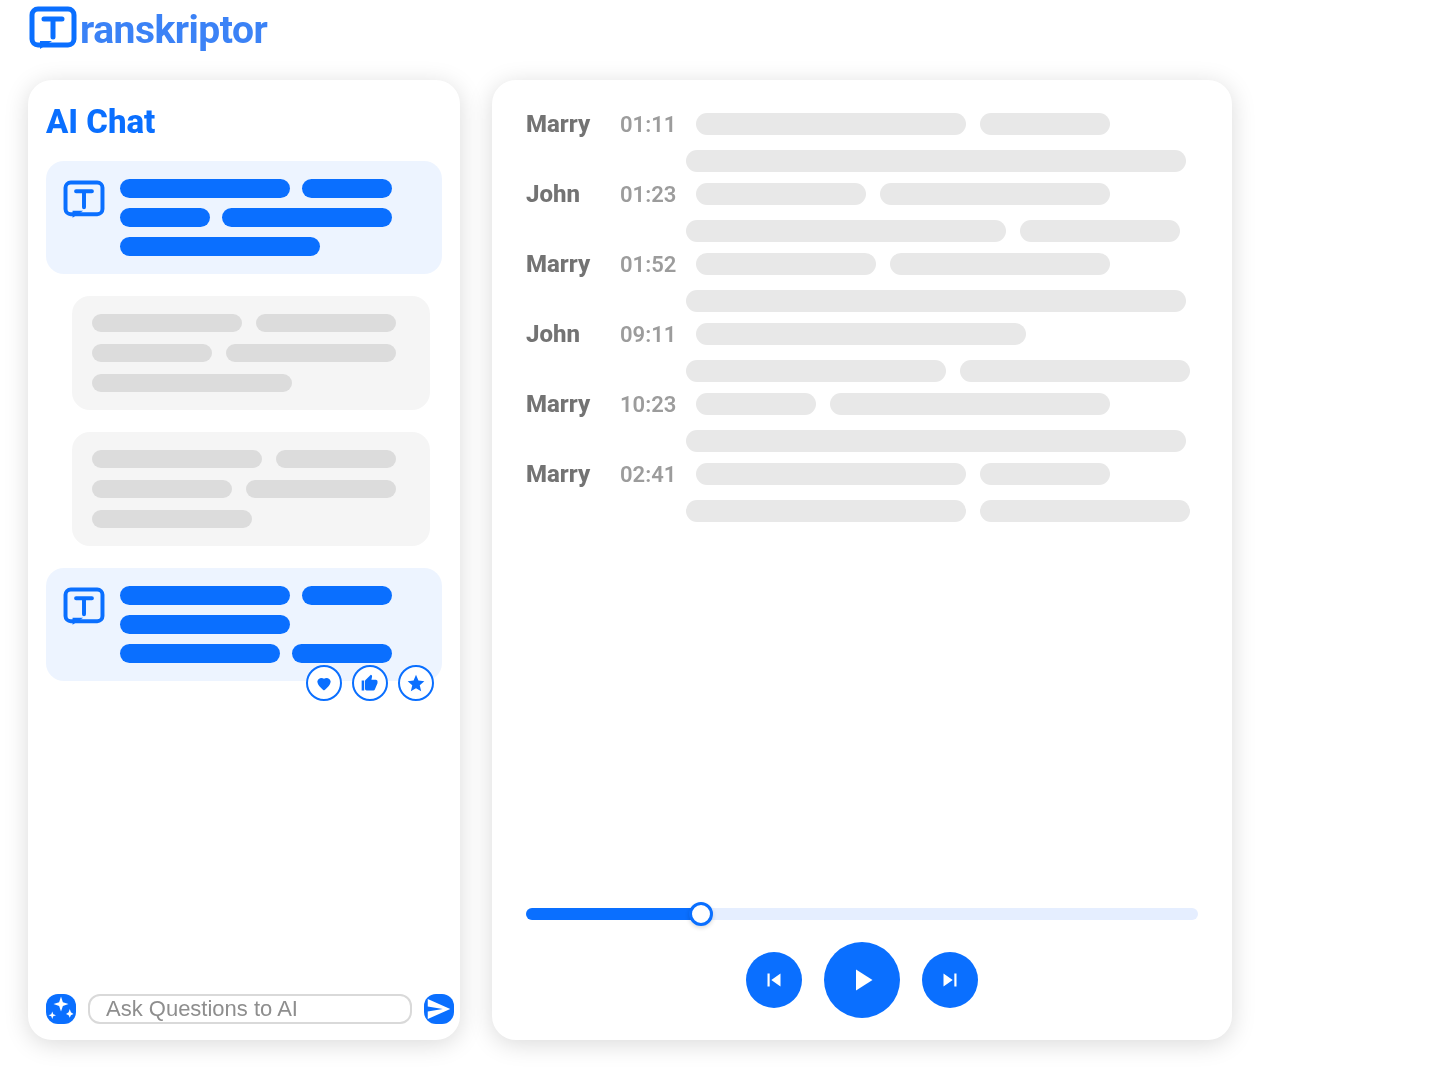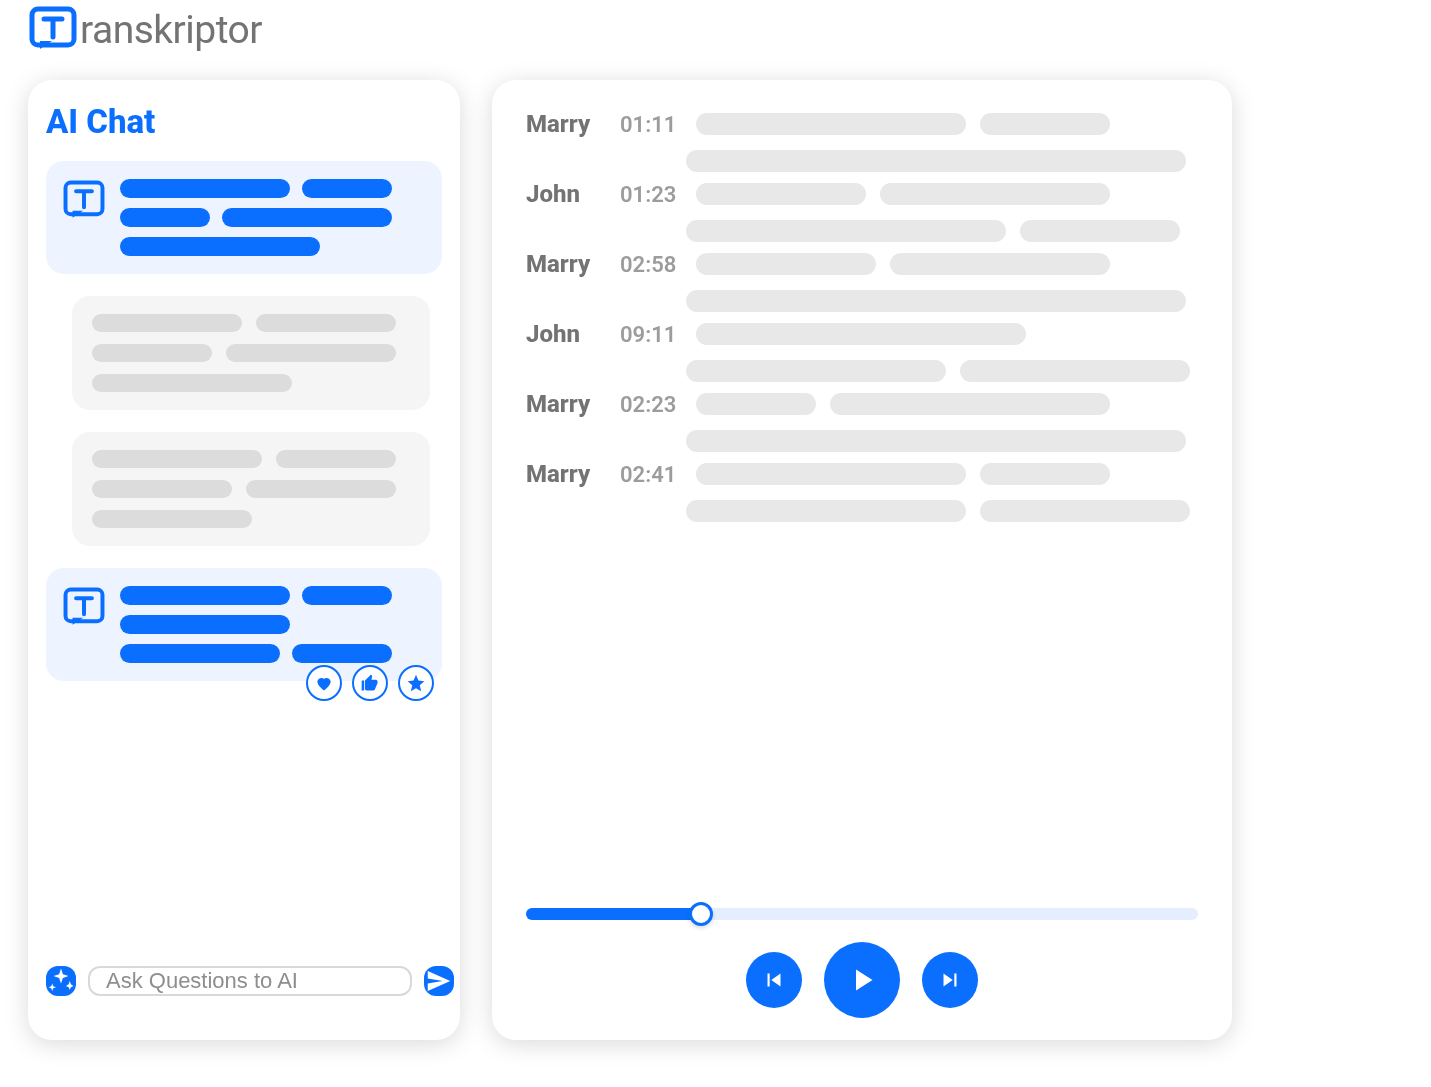--- a/index.html
+++ b/index.html
@@ -19,22 +19,22 @@
     display: flex;
     align-items: center;
   }
   .logo-mark {
     width: 50px;
     height: 50px;
     margin-right: 2px;
   }
   .logo-text {
     font-size: 39px;
-    font-weight: 400;
-    color: #737373;
+    font-weight: 700;
+    color: #3b82f6;
     letter-spacing: -0.5px;
   }
 
   
   .panel {
     position: absolute;
     background: #fff;
     border-radius: 24px;
     box-shadow: 0 4px 24px rgba(0,0,0,0.15);
   }
@@ -128,21 +128,21 @@
   .react-btn svg { width: 20px; height: 20px; }
 
   
   .input-row {
     position: absolute;
     left: 18px;
     right: 18px;
     bottom: 16px;
     display: flex;
     gap: 12px;
-    align-items: flex-start;
+    align-items: flex-end;
     height: 58px;
   }
   .sparkle-btn {
     width: 58px;
     background: #0A6FFF;
     border-radius: 12px;
     display: flex;
     align-items: center;
     justify-content: center;
   }
@@ -385,21 +385,21 @@
     </div>
     <div class="entry-line2">
       <div class="bar-lg" style="width:320px"></div>
       <div class="bar-lg" style="width:160px"></div>
     </div>
   </div>
 
   <div class="entry">
     <div class="entry-head">
       <span class="speaker">Marry</span>
-      <span class="ts">02:58</span>
+      <span class="ts">01:52</span>
       <div class="entry-bars">
         <div class="bar-lg" style="width:180px"></div>
         <div class="bar-lg" style="width:220px"></div>
       </div>
     </div>
     <div class="entry-line2">
         <div class="bar-lg" style="width:500px"></div>
       </div>
   </div>
 
@@ -413,21 +413,21 @@
     </div>
     <div class="entry-line2">
       <div class="bar-lg" style="width:260px"></div>
       <div class="bar-lg" style="width:230px"></div>
     </div>
   </div>
 
   <div class="entry">
     <div class="entry-head">
       <span class="speaker">Marry</span>
-      <span class="ts">02:23</span>
+      <span class="ts">10:23</span>
       <div class="entry-bars">
         <div class="bar-lg" style="width:120px"></div>
         <div class="bar-lg" style="width:280px"></div>
       </div>
     </div>
     <div class="entry-line2">
         <div class="bar-lg" style="width:500px"></div>
       </div>
   </div>
 

